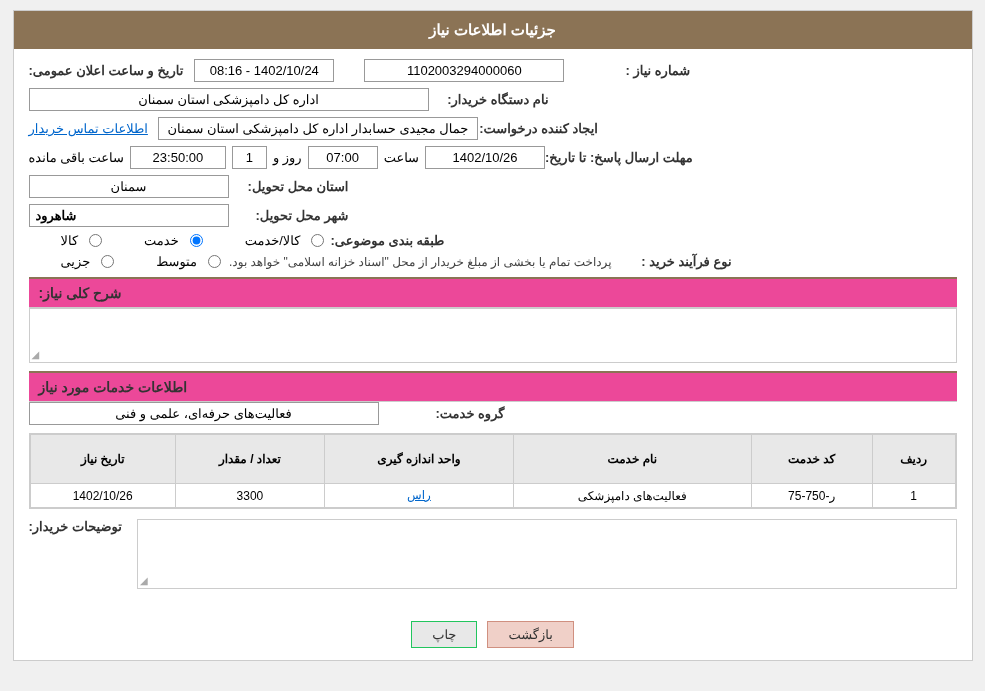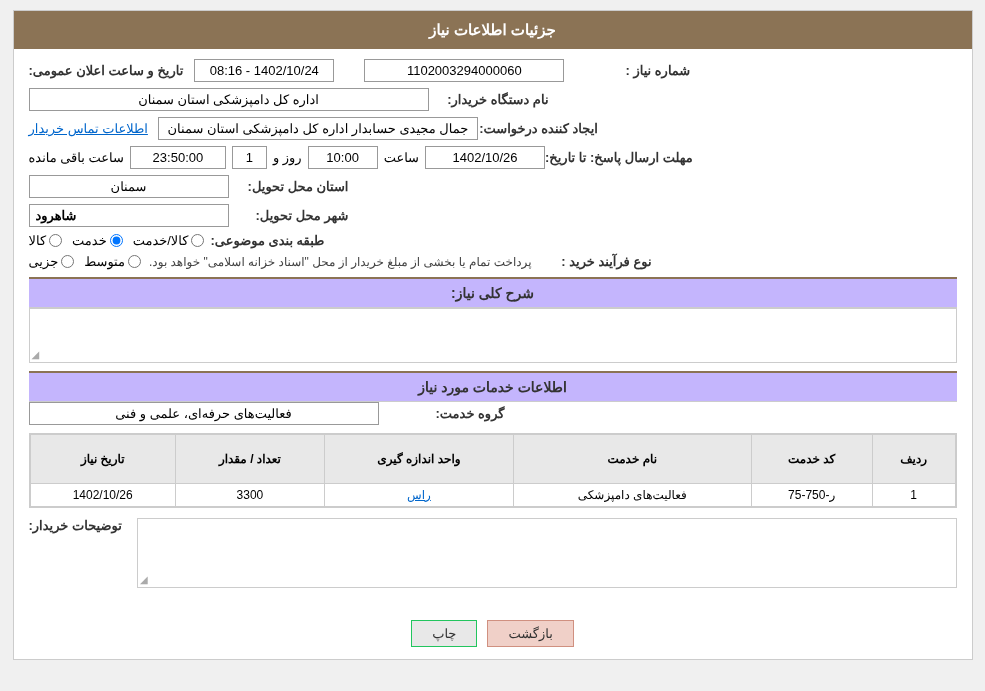--- a/index.html
+++ b/index.html
@@ -58,39 +58,40 @@
       align-items: center;
       gap: 6px;
       justify-content: flex-end;
     }
     .link-style {
       color: #0066cc;
       cursor: pointer;
       text-decoration: underline;
     }
     .sub-section-header {
-      background: #c4b5fd;
+      background: #ec4899;
       border-top: 2px solid #8b7355;
       border-bottom: 1px solid #ccc;
-      text-align: center;
+      text-align: left;
       padding: 6px 10px;
       font-size: 14px;
       font-weight: bold;
       color: #333;
       margin-top: 8px;
     }
     .radio-group {
       display: flex;
       gap: 10px;
       align-items: center;
     }
     .radio-label {
       display: flex;
       align-items: center;
-      gap: 3px;
+      gap: 11px;
+      margin-left: 32px;
     }
     .note-text {
       font-size: 12px;
       color: #444;
     }
     .table-container {
       margin: 8px 0;
       border: 1px solid #ccc;
     }
     table {
@@ -107,20 +108,21 @@
     }
     table td {
       border: 1px solid #ccc;
       padding: 4px 8px;
       text-align: center;
     }
     .td-link {
       color: #0066cc;
       text-decoration: underline;
       cursor: pointer;
+      font-family: Liberation Serif, serif;
     }
     .description-wrapper {
       display: flex;
       align-items: flex-start;
       gap: 10px;
       margin: 10px 0;
     }
     .desc-inner {
       flex: 1;
       border: 1px solid #ccc;
@@ -193,21 +195,21 @@
         <div class="input-box" style="width:320px; text-align:center;">جمال مجیدی حسابدار اداره کل دامپزشکی استان سمنان</div>
         <span style="width:10px;"></span>
         <span class="link-style">اطلاعات تماس خریدار</span>
       </div>
 
       <div class="form-row">
         <span class="label">مهلت ارسال پاسخ: تا تاریخ:</span>
         <div class="row-group">
           <div class="input-box input-small" style="text-align:center;">1402/10/26</div>
           <span>ساعت</span>
-          <div class="input-box" style="width:70px; text-align:center;">10:00</div>
+          <div class="input-box" style="width:70px; text-align:center;">07:00</div>
           <span>روز و</span>
           <div class="input-box" style="width:35px; text-align:center;">1</div>
           <div class="input-box" style="width:96px; text-align:center;">23:50:00</div>
           <span>ساعت باقی مانده</span>
         </div>
       </div>
 
       <div class="form-row">
         <span class="label">استان محل تحویل:</span>
         <div class="input-box" style="width:200px; text-align:center;">سمنان</div>

